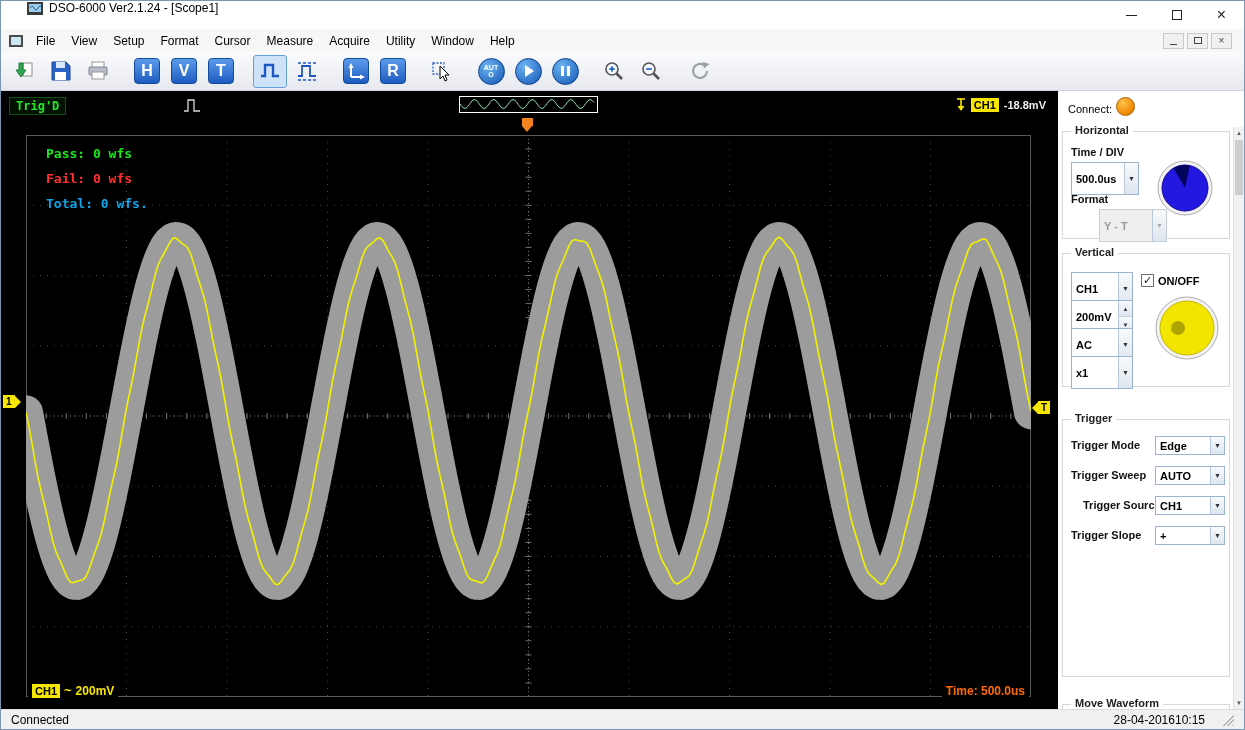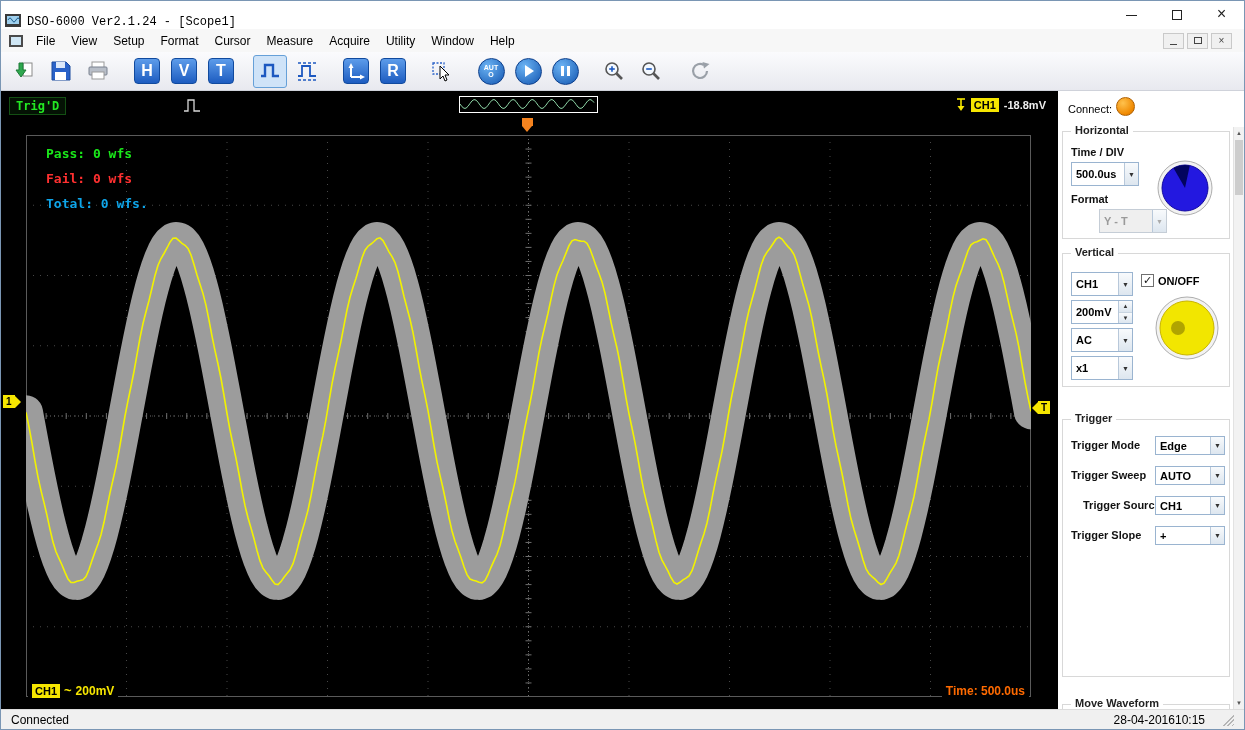--- a/index.html
+++ b/index.html
@@ -3,21 +3,21 @@
 <meta charset="utf-8">
 <title>DSO-6000</title>
 <style>
   * { box-sizing: border-box; margin: 0; padding: 0; }
   html,body { width:1245px; height:730px; overflow:hidden; background:#fff;
     font-family:"Liberation Sans","DejaVu Sans",sans-serif; font-size:12px; color:#000; }
   .window { width:1245px; height:730px; border:1px solid #7a96b4; display:flex;
     flex-direction:column; background:#fff; position:relative; overflow:hidden; }
 
   
-  .titlebar { height:28px; flex:0 0 auto; display:flex; align-items:flex-end; padding-left:4px; background:#fff;font-family:Liberation Mono, monospace; }
+  .titlebar { height:28px; flex:0 0 auto; display:flex; align-items:flex-start; padding-left:26px; background:#fff; }
   .titlebar .title { margin-left:6px; font-size:12px; }
   .win-controls { margin-left:auto; display:flex; height:100%; }
   .win-btn { width:45px; height:100%; display:flex; align-items:center; justify-content:center; color:#222; }
   .min-glyph { display:inline-block; width:11px; border-top:1px solid #222; }
   .max-glyph { display:inline-block; width:10px; height:10px; border:1px solid #222; }
   .close-glyph { font-size:16px; line-height:1; }
 
   
   .menubar { height:23px; flex:0 0 auto; display:flex; align-items:center; background:#f7f7f7; padding:0 4px; }
   .menu-item { padding:3px 8px; cursor:default; }
@@ -74,21 +74,21 @@
   .time-readout { position:absolute; right:29px; top:592px; background:#000; padding:1px 4px;
     color:#ff6a00; font-weight:bold; font-size:12px; }
 
   
   .connect-label { position:absolute; left:10px; top:12px; }
   .connect-ball { position:absolute; left:58px; top:6px; width:19px; height:19px; border-radius:50%;
     border:1px solid #b06000; background:radial-gradient(circle at 35% 30%, #ffc24d, #ef8800 70%, #c46a00); }
   .groupbox { position:absolute; border:1px solid #d8d8d8;font-weight:bold; }
   .gb-title { position:absolute; top:-8px; left:8px; background:#fff; padding:0 4px; color:#222; }
   .fieldlabel { position:absolute; color:#111; white-space:nowrap; }
-  .combo { position:absolute; height:24px; border:1px solid #9ab4d0; background:#fff; display:flex; align-items:center; }
+  .combo { position:absolute; height:33px; border:1px solid #9ab4d0; background:#fff; display:flex; align-items:center; }
   .combo .val { flex:1; padding-left:4px; white-space:nowrap; overflow:hidden; }
   .combo .dd { width:14px; align-self:stretch; display:flex; align-items:center; justify-content:center;
     font-size:7px; color:#333; background:linear-gradient(#f8fafc,#dde6ef); border-left:1px solid #b8c8da; }
   .combo.disabled { background:#efefef; color:#9a9a9a; border-color:#c5cdd6; }
   .combo.disabled .dd { color:#aaa; }
   .spin { width:14px; align-self:stretch; display:flex; flex-direction:column; border-left:1px solid #b8c8da; }
   .spin span { flex:1; font-size:6px; display:flex; align-items:center; justify-content:center;
     background:linear-gradient(#f8fafc,#dde6ef); color:#333; }
   .spin span + span { border-top:1px solid #c8d4e0; }
   .checkbox-row { position:absolute; display:flex; align-items:center; gap:4px; }

